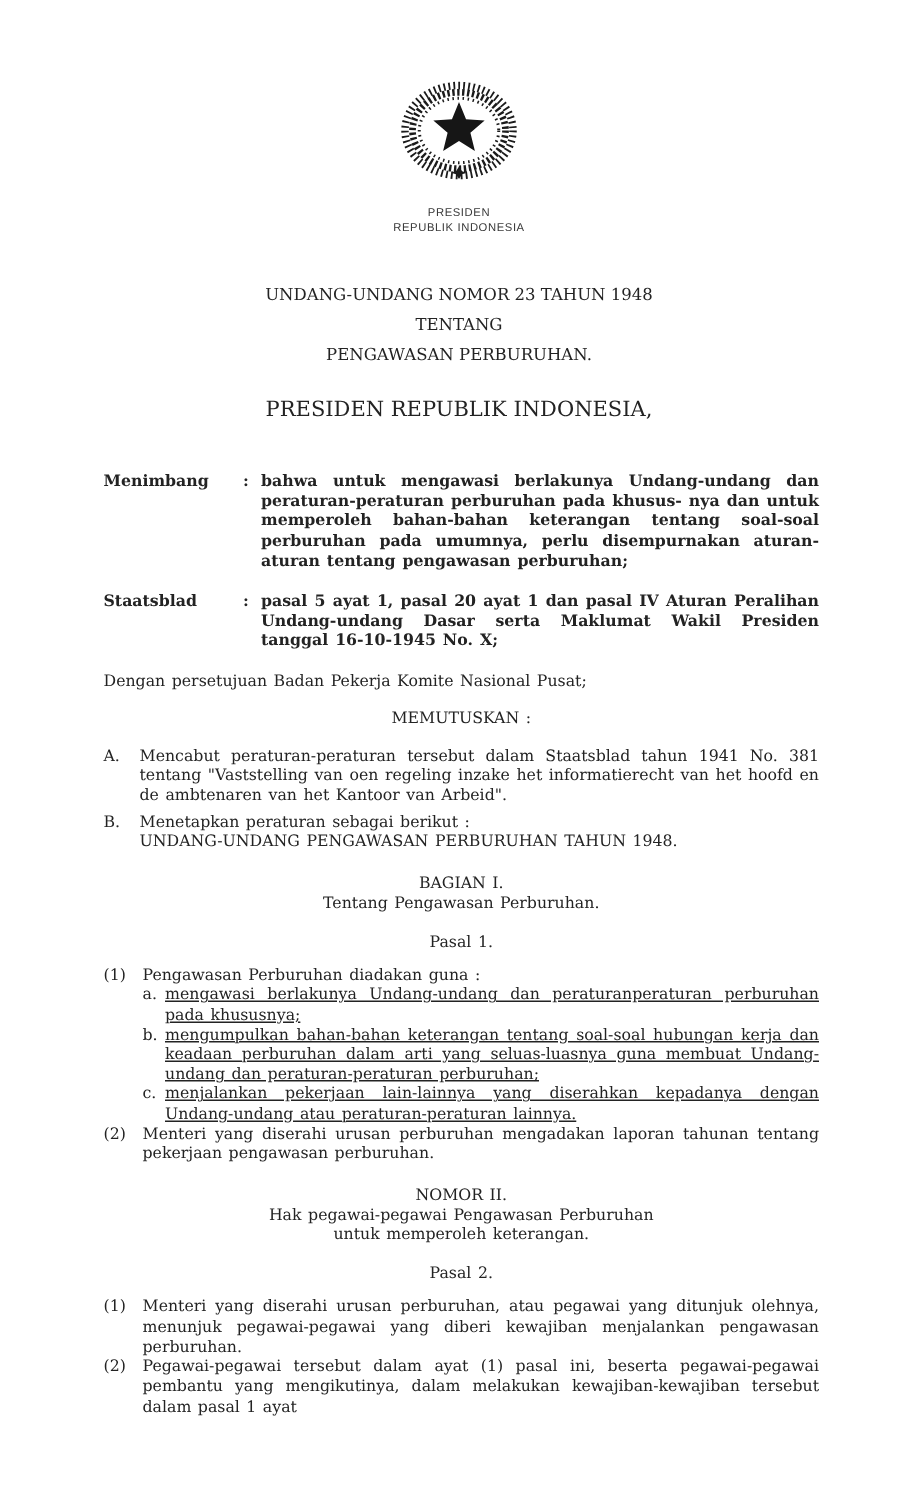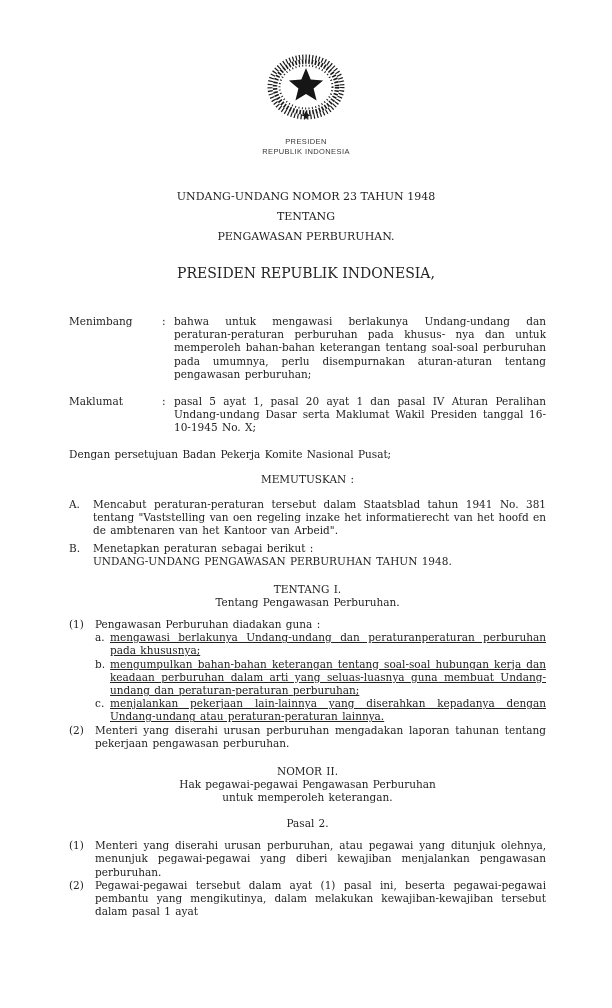--- a/index.html
+++ b/index.html
@@ -52,20 +52,21 @@
   
   .content {
     padding: 0 66px 0 69px;
     font-size: 10.5px;
     line-height: 13.2px;
     word-spacing: 1px;
   }
   .preamble-row {
     display: flex;
     margin-top: 14px;
+    font-weight: bold;
   }
   .preamble-row.first { margin-top: 34px; }
   .p-label { width: 93px; flex: 0 0 93px; }
   .p-colon { width: 12px; flex: 0 0 12px; }
   .p-text  { flex: 1; text-align: justify; text-align-last: left; }
   .agreement { margin-top: 13px; }
   .center-heading {
     text-align: center;
     margin-top: 12px;
   }
@@ -137,21 +138,21 @@
 
   <div class="content">
 
     <div class="preamble-row first">
       <div class="p-label">Menimbang</div>
       <div class="p-colon">:</div>
       <div class="p-text">bahwa untuk mengawasi berlakunya Undang-undang dan peraturan-peraturan perburuhan pada khusus- nya dan untuk memperoleh bahan-bahan keterangan tentang soal-soal perburuhan pada umumnya, perlu disempurnakan aturan-aturan tentang pengawasan perburuhan;</div>
     </div>
 
     <div class="preamble-row">
-      <div class="p-label">Maklumat</div>
+      <div class="p-label">Staatsblad</div>
       <div class="p-colon">:</div>
       <div class="p-text">pasal 5 ayat 1, pasal 20 ayat 1 dan pasal IV Aturan Peralihan Undang-undang Dasar serta Maklumat Wakil Presiden tanggal 16-10-1945 No. X;</div>
     </div>
 
     <div class="agreement">Dengan persetujuan Badan Pekerja Komite Nasional Pusat;</div>
 
     <div class="center-heading">MEMUTUSKAN :</div>
 
     <div class="decision-list">
       <div class="decision-row">
@@ -160,23 +161,24 @@
       </div>
       <div class="decision-row">
         <div class="d-label">B.</div>
         <div class="d-text">
           <div class="d-line">Menetapkan peraturan sebagai berikut :</div>
           <div class="d-line">UNDANG-UNDANG PENGAWASAN PERBURUHAN TAHUN 1948.</div>
         </div>
       </div>
     </div>
 
-    <div class="section-heading">TENTANG I.</div>
+    <div class="section-heading">BAGIAN I.</div>
     <div class="section-subtitle">Tentang Pengawasan Perburuhan.</div>
 
+    <div class="pasal-heading">Pasal 1.</div>
 
     <div class="ayat-list">
       <div class="ayat-row">
         <div class="a-label">(1)</div>
         <div class="a-body">
           <div>Pengawasan Perburuhan diadakan guna :</div>
           <div class="sub-list">
             <div class="sub-row">
               <div class="s-label">a.</div>
               <div class="s-text">mengawasi berlakunya Undang-undang dan peraturanperaturan perburuhan pada khususnya;</div>

